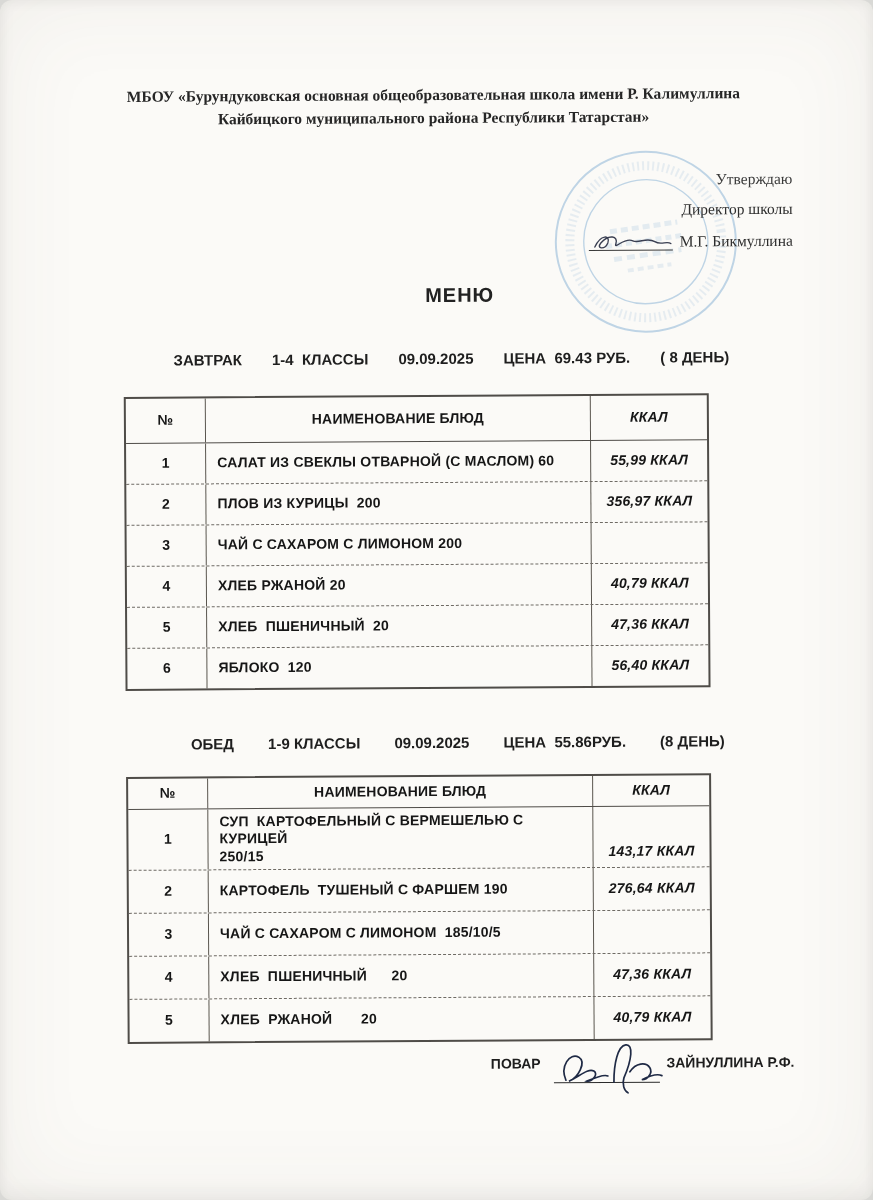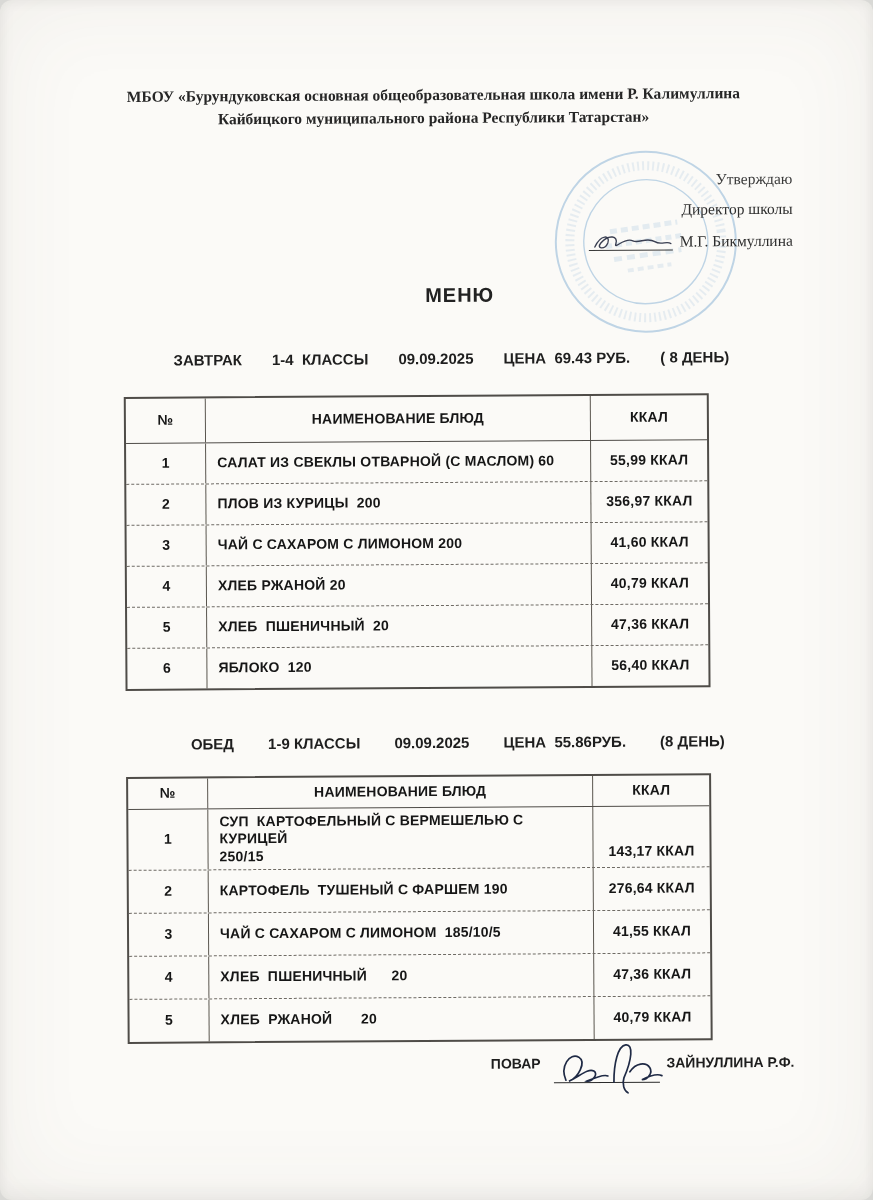--- a/index.html
+++ b/index.html
@@ -34,21 +34,21 @@
   .t1{top:395px;}
   .t2{top:775px;}
   .trow{display:grid;grid-template-columns:80px 1fr 116px;border-bottom:1px dashed #6e6a64;}
   .trow:last-child{border-bottom:none;}
   .thead{border-bottom:1.6px solid #4f4c48;}
   .t1 .trow{height:40px;} .t1 .thead{height:44px;}
   .t2 .trow{height:42px;} .t2 .thead{height:30px;} .t2 .tall{height:60px;}
   .c{display:flex;align-items:center;white-space:pre-wrap;font-weight:600;color:#161616;letter-spacing:.2px;line-height:1.25;}
   .c.num{justify-content:center;border-right:1px solid #5a564f;}
   .c.dish{padding:2px 11px;border-right:1px solid #5a564f;}
-  .c.kcal{justify-content:center;padding:0 4px;}
+  .c.kcal{justify-content:center;padding:0 4px;font-style:italic;}
   .thead .c{justify-content:center;font-weight:bold;}
   .t2 .tall .c.kcal{align-items:flex-end;padding-bottom:7px;}
 
   .cook-line{position:absolute;top:1056px;left:488px;display:flex;align-items:center;
         font-size:14px;font-weight:600;color:#1d1d1d;white-space:pre;}
   .cook-sig{position:relative;width:112px;height:58px;margin:-22px 3px -30px;}
   .cook-sig svg{position:absolute;inset:0;}
   .sig-underline{position:absolute;left:2px;right:4px;bottom:13px;border-bottom:1.5px solid #2b2b2b;}
 </style>
 </head>
@@ -109,21 +109,20 @@
         <div class="c kcal">55,99 ККАЛ</div>
       </div>
       <div class="trow">
         <div class="c num">2</div>
         <div class="c dish">ПЛОВ ИЗ КУРИЦЫ  200</div>
         <div class="c kcal">356,97 ККАЛ</div>
       </div>
       <div class="trow">
         <div class="c num">3</div>
         <div class="c dish">ЧАЙ С САХАРОМ С ЛИМОНОМ 200</div>
-        <div class="c kcal">41,60 ККАЛ</div>
       </div>
       <div class="trow">
         <div class="c num">4</div>
         <div class="c dish">ХЛЕБ РЖАНОЙ 20</div>
         <div class="c kcal">40,79 ККАЛ</div>
       </div>
       <div class="trow">
         <div class="c num">5</div>
         <div class="c dish">ХЛЕБ  ПШЕНИЧНЫЙ  20</div>
         <div class="c kcal">47,36 ККАЛ</div>
@@ -156,21 +155,20 @@
         <div class="c kcal">143,17 ККАЛ</div>
       </div>
       <div class="trow">
         <div class="c num">2</div>
         <div class="c dish">КАРТОФЕЛЬ  ТУШЕНЫЙ С ФАРШЕМ 190</div>
         <div class="c kcal">276,64 ККАЛ</div>
       </div>
       <div class="trow">
         <div class="c num">3</div>
         <div class="c dish">ЧАЙ С САХАРОМ С ЛИМОНОМ  185/10/5</div>
-        <div class="c kcal">41,55 ККАЛ</div>
       </div>
       <div class="trow">
         <div class="c num">4</div>
         <div class="c dish">ХЛЕБ  ПШЕНИЧНЫЙ      20</div>
         <div class="c kcal">47,36 ККАЛ</div>
       </div>
       <div class="trow">
         <div class="c num">5</div>
         <div class="c dish">ХЛЕБ  РЖАНОЙ       20</div>
         <div class="c kcal">40,79 ККАЛ</div>

